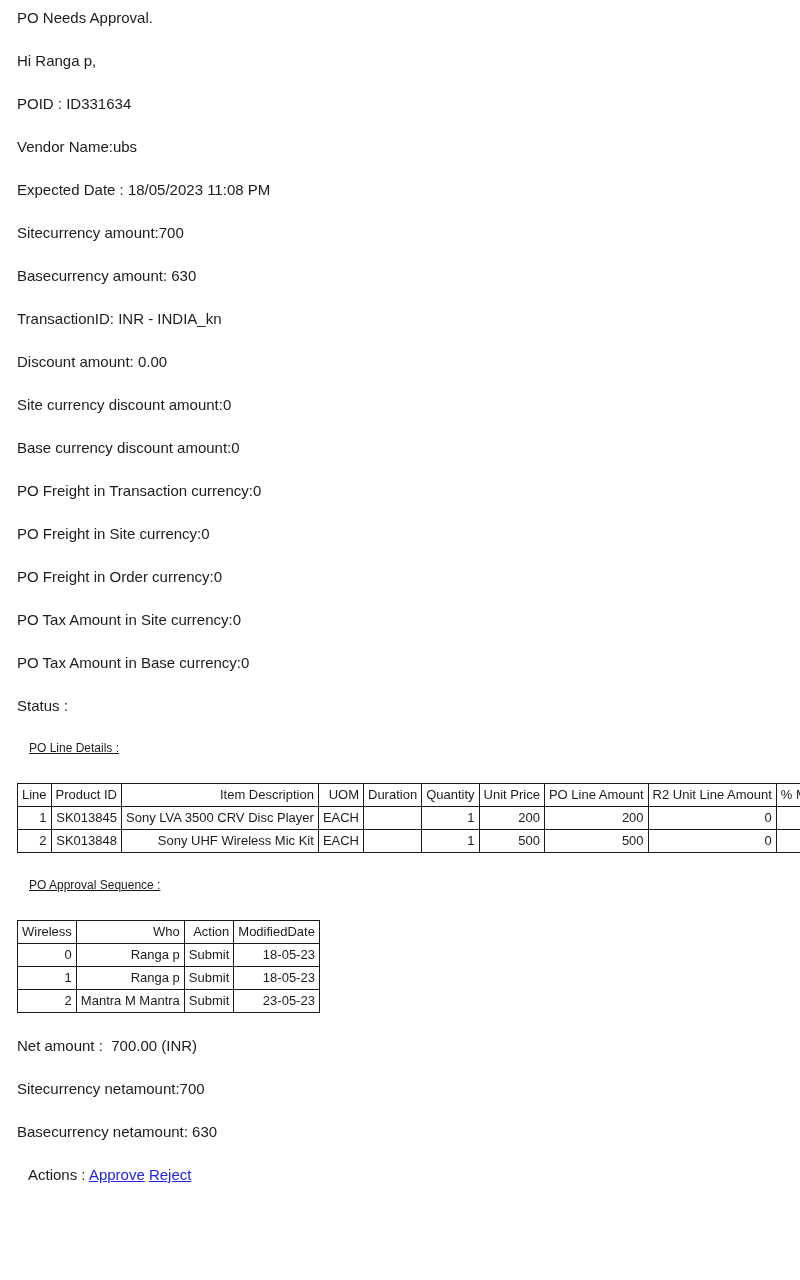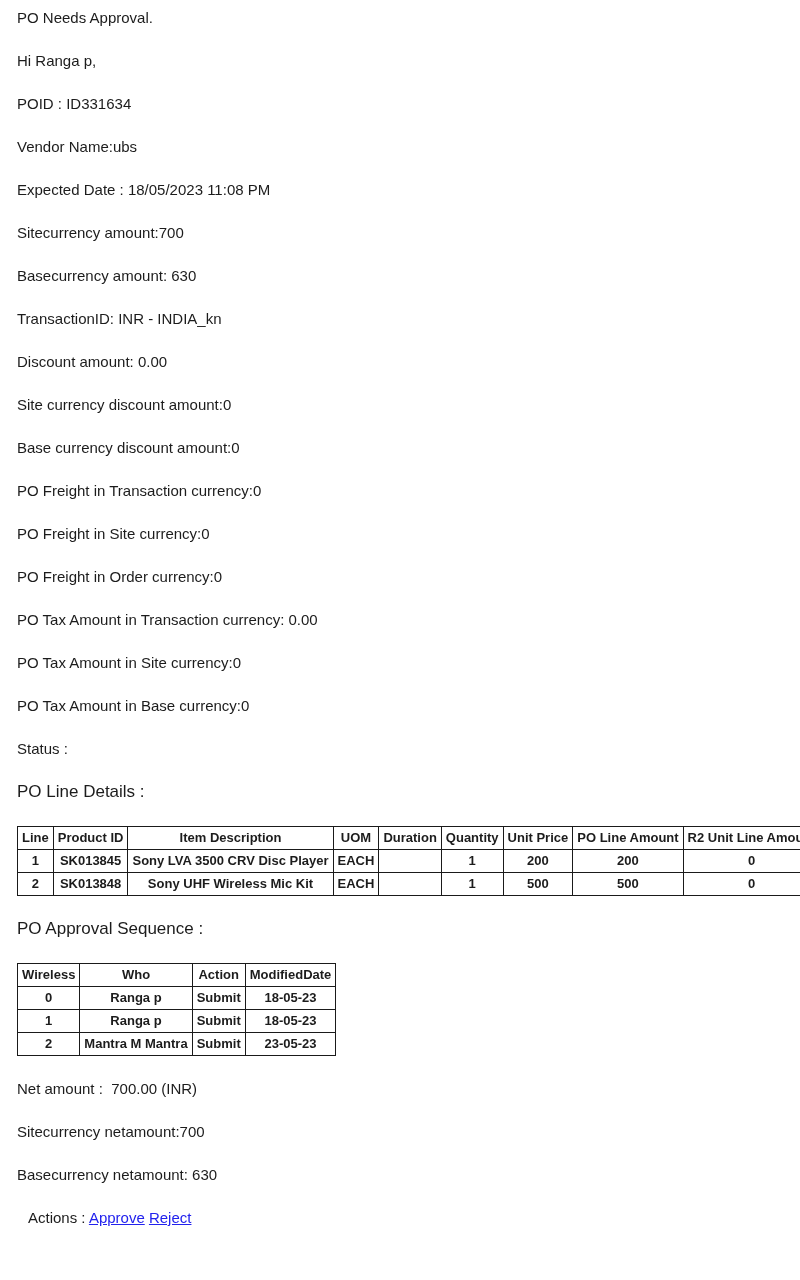--- a/index.html
+++ b/index.html
@@ -14,37 +14,38 @@
     padding: 9px 17px 20px 17px;
     background: #ffffff;
   }
   .line {
     font-size: 15px;
     line-height: 17px;
     margin: 0 0 26px 0;
     white-space: pre-wrap;
   }
   .section-title {
-    font-size: 17px;
+    font-size: 12px;
     line-height: 17px;
-    margin: 0 0 26px 0;
+    margin: 0 0 26px 12px;
     font-weight: 400;
+    text-decoration: underline;
   }
   table.grid {
     border-collapse: collapse;
     margin: 0 0 24px 0;
   }
   table.grid th, table.grid td {
     border: 1px solid #1a1a1a;
     padding: 2px 4px;
     font-size: 13px;
     line-height: 18px;
     height: 23px;
-    font-weight: 700;
-    text-align: center;
+    font-weight: 400;
+    text-align: right;
     white-space: nowrap;
     vertical-align: middle;
   }
   .actions-line {
     font-size: 15px;
     line-height: 17px;
     margin: 11px;
   }
   a.link {
     color: var(--link-color, #2222ee);
@@ -65,21 +66,20 @@
       <p class="line">Expected Date : 18/05/2023 11:08 PM</p>
       <p class="line">Sitecurrency amount:700</p>
       <p class="line">Basecurrency amount: 630</p>
       <p class="line">TransactionID: INR - INDIA_kn</p>
       <p class="line">Discount amount: 0.00</p>
       <p class="line">Site currency discount amount:0</p>
       <p class="line">Base currency discount amount:0</p>
       <p class="line">PO Freight in Transaction currency:0</p>
       <p class="line">PO Freight in Site currency:0</p>
       <p class="line">PO Freight in Order currency:0</p>
-      <p class="line">PO Tax Amount in Transaction currency: 0.00</p>
       <p class="line">PO Tax Amount in Site currency:0</p>
       <p class="line">PO Tax Amount in Base currency:0</p>
       <p class="line">Status :</p>
     </div>
 
   <p class="section-title">PO Line Details :</p>
 
   <table class="grid" id="po-line-table">
     <thead>
       <tr>

